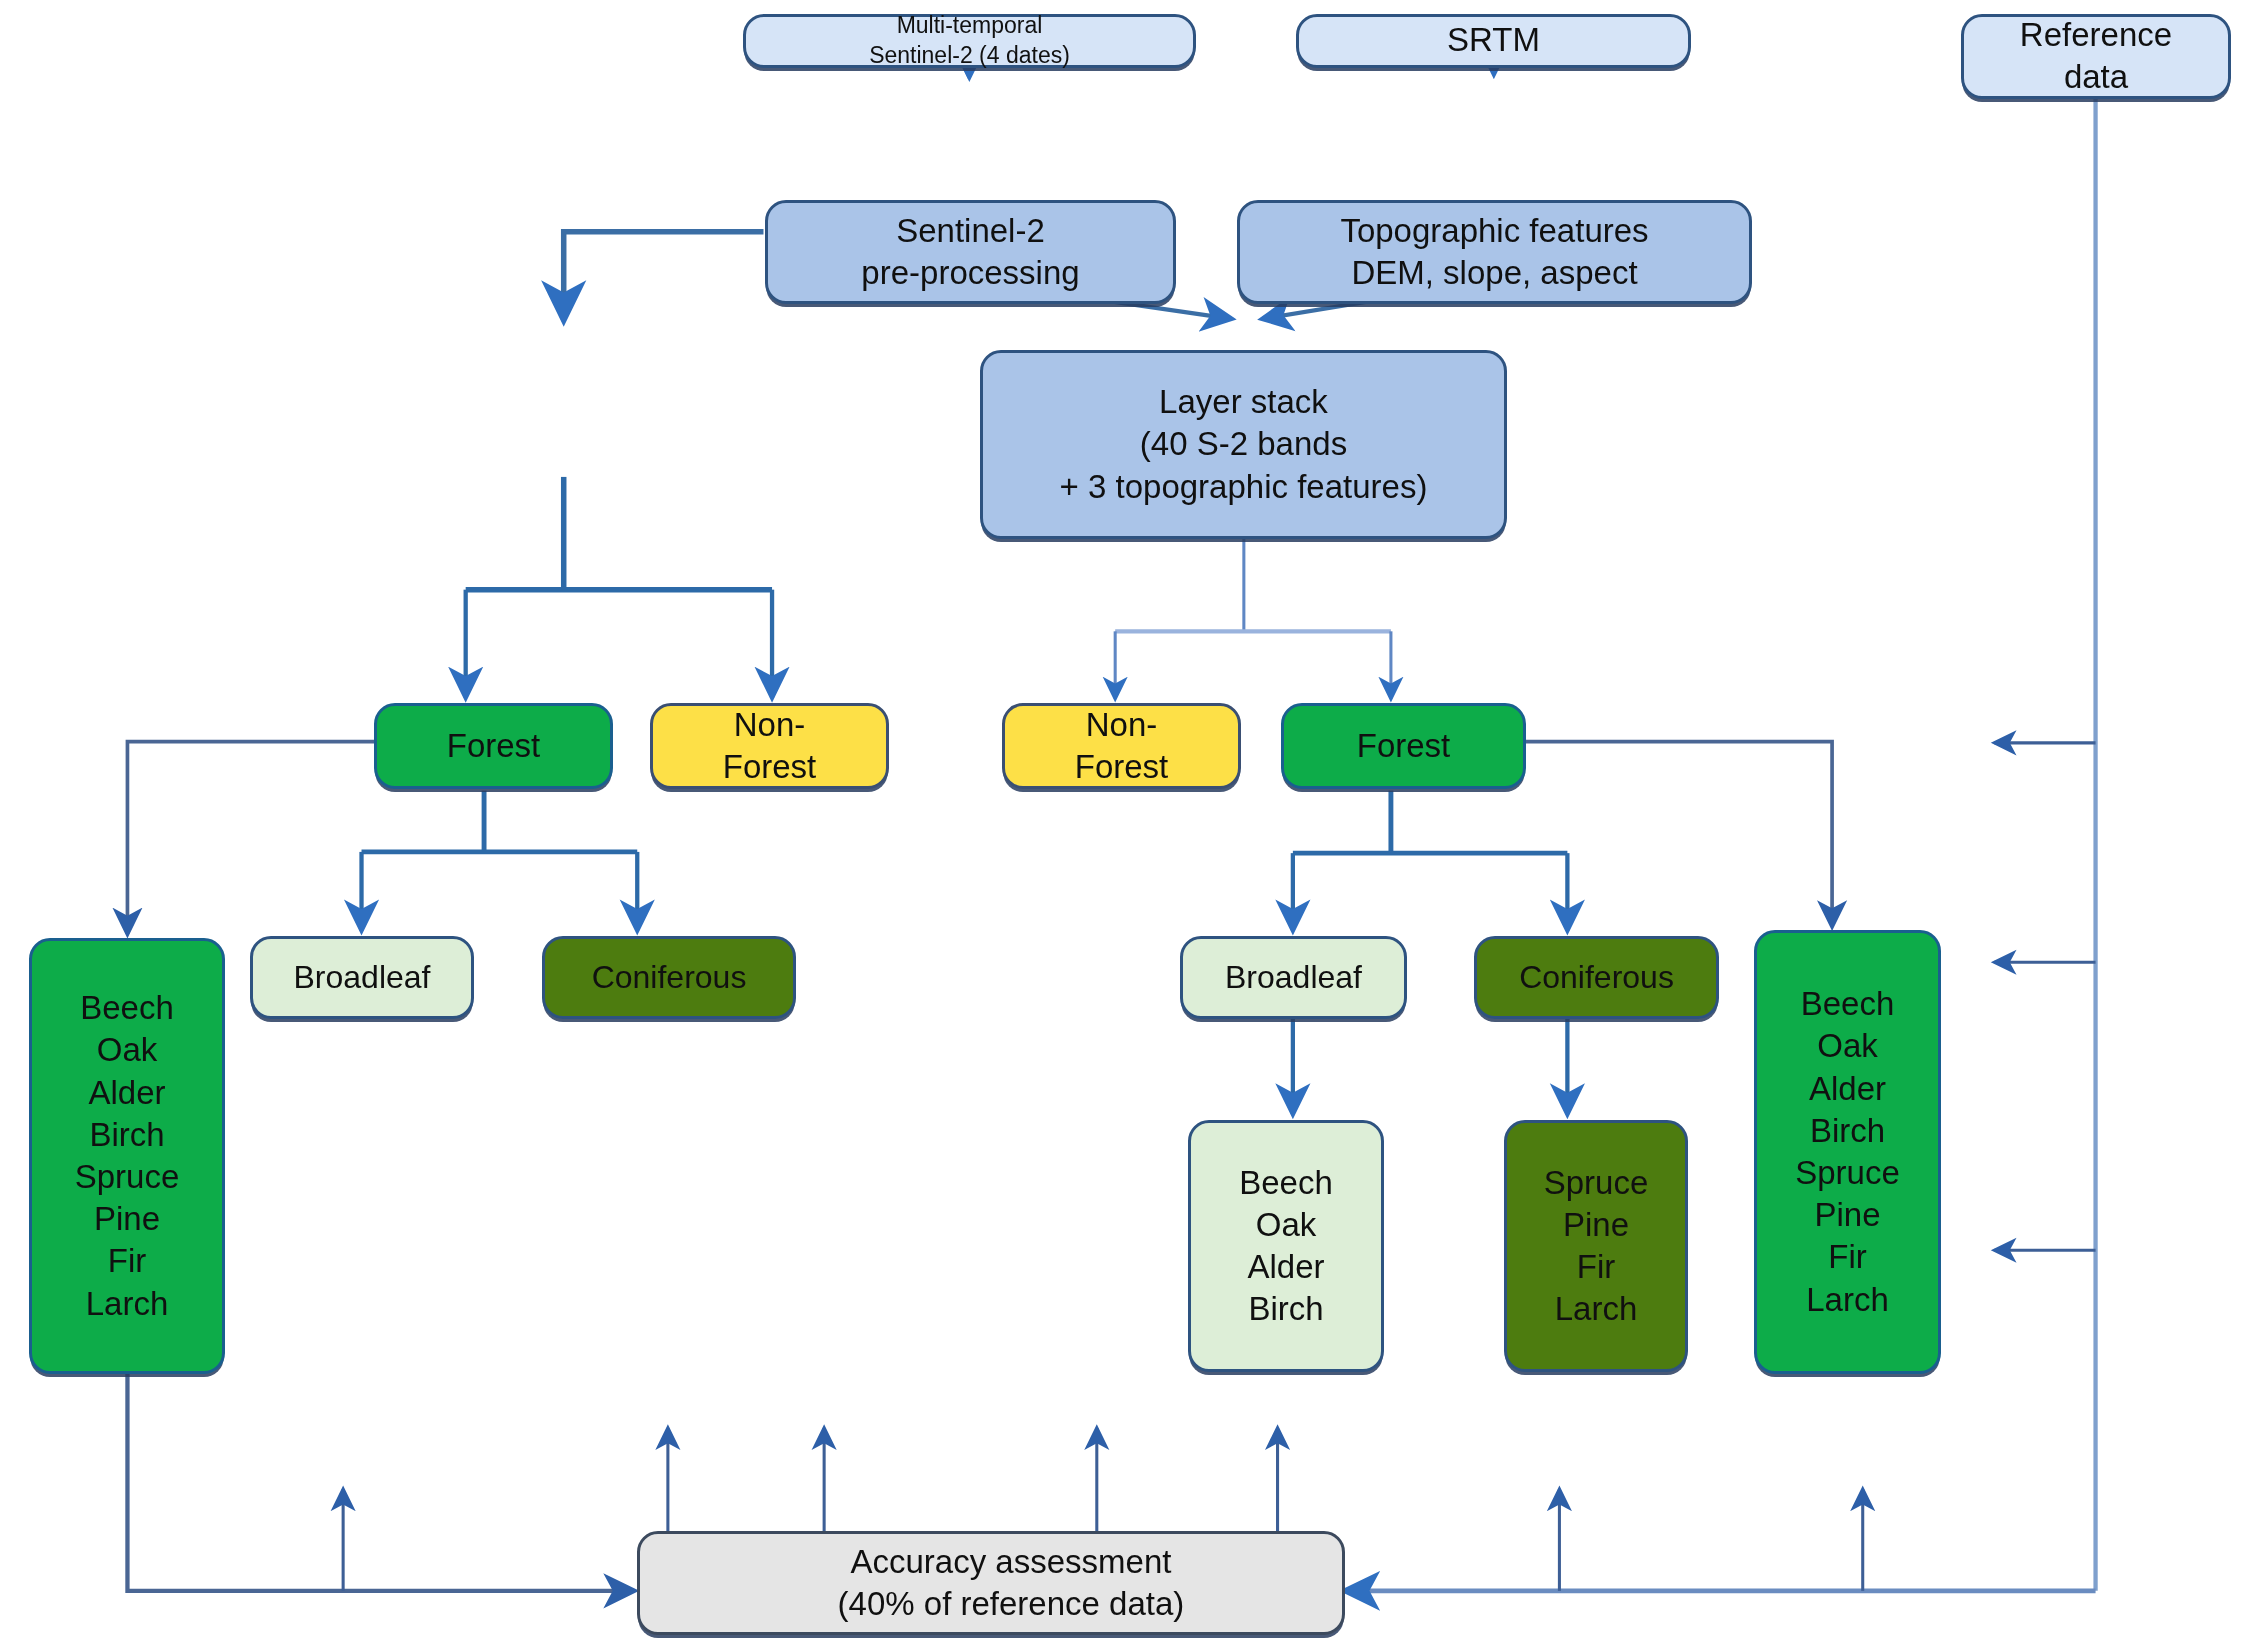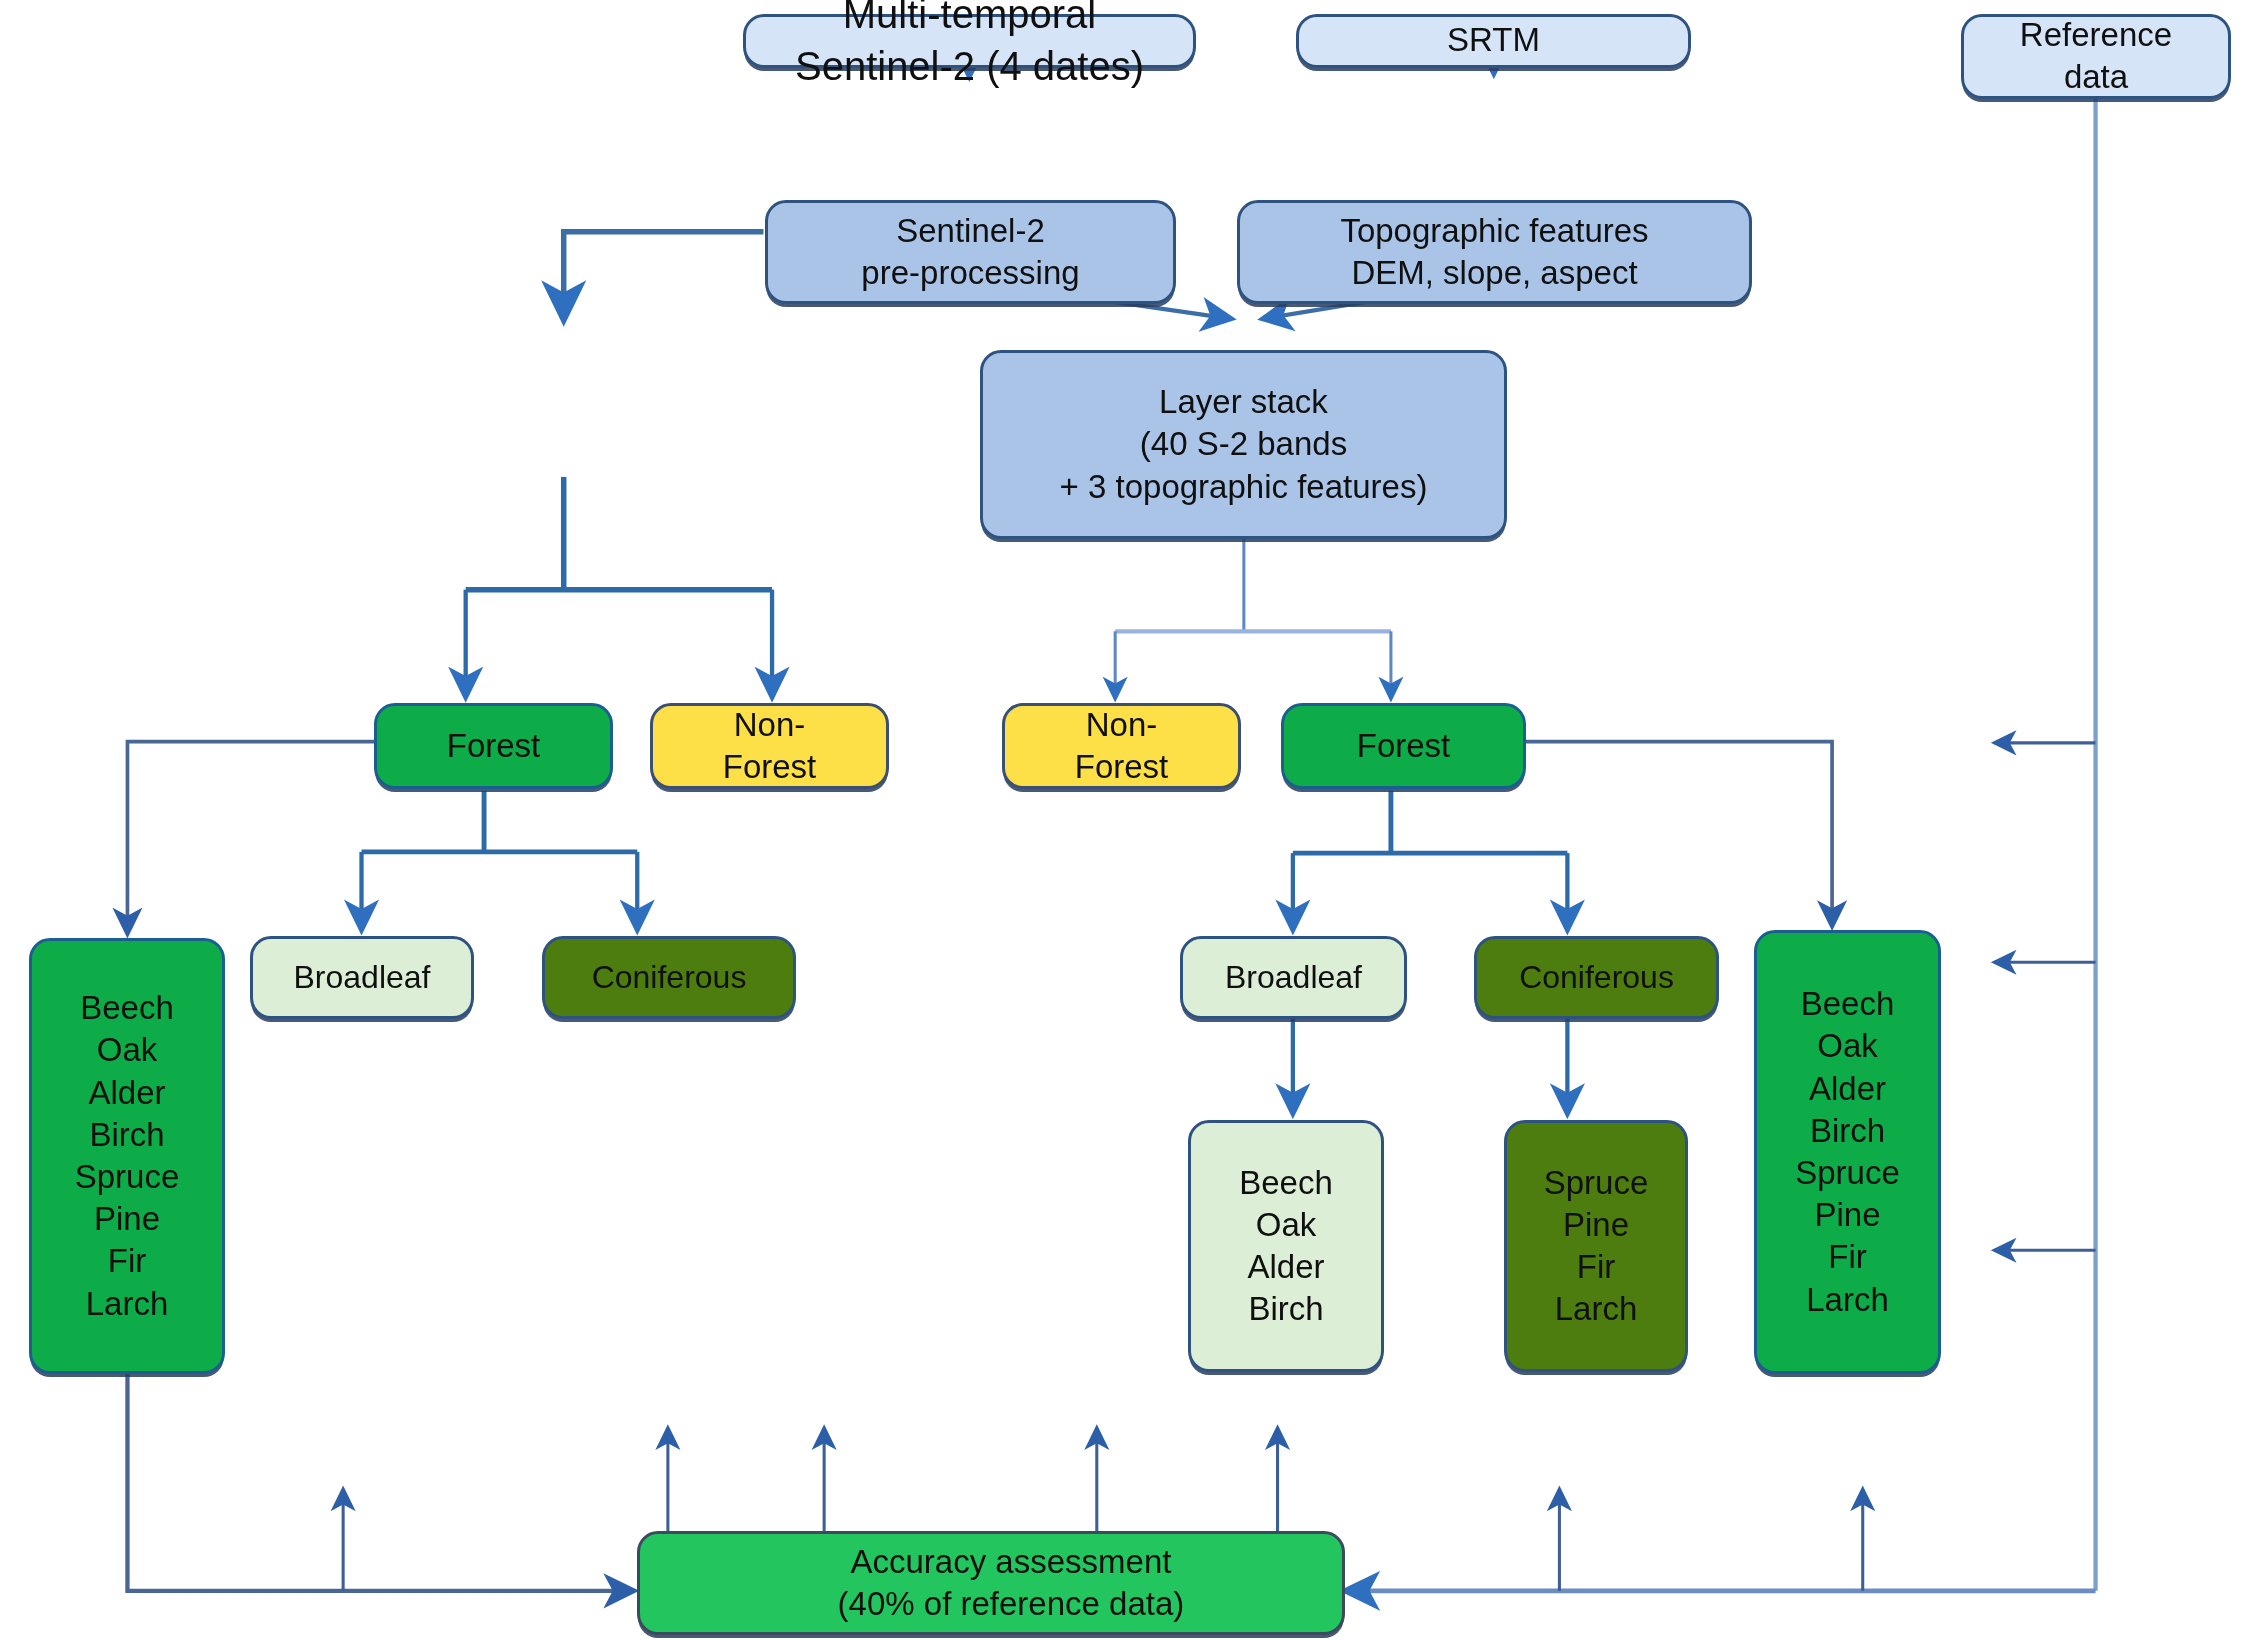--- a/index.html
+++ b/index.html
@@ -27,21 +27,21 @@
     white-space:pre-line;
     padding:3.7px 6.1px;
     box-shadow:0 4.3px 0 -1.2px rgba(40,60,95,.85);
   }
   .n-light   { background:#d6e4f7; }
   .n-mid     { background:#aac4e8;margin-top:24px; }
   .n-forest  { background:#0dac49; border-color:#1a5f8f; }
   .n-nonfor  { background:#fde047; border-color:#3a4f73; }
   .n-broad   { background:#ddeed7; }
   .n-conif   { background:#4d7c0f;margin-left:28px; }
-  .n-accu    { background:#22c55e; border-color:#3c4a5e;padding-left:46px; }
+  .n-accu    { background:#e5e5e5; border-color:#3c4a5e;padding-left:46px; }
 
   .stack{flex-direction:column;}
   .stack span{display:block;}
 </style>
 </head>
 <body>
 
 <div id="stage">
 
   <svg id="wires" viewBox="0 0 3690 2684">
@@ -109,21 +109,21 @@
 
     <path d="M560,2596 L560,2430" stroke="#3d5f96" stroke-width="5" fill="none" marker-end="url(#ahd)"></path>
     <path d="M1090,2500 L1090,2330" stroke="#3d5f96" stroke-width="5" fill="none" marker-end="url(#ahd)"></path>
     <path d="M1345,2500 L1345,2330" stroke="#3d5f96" stroke-width="5" fill="none" marker-end="url(#ahd)"></path>
     <path d="M1790,2500 L1790,2330" stroke="#3d5f96" stroke-width="5" fill="none" marker-end="url(#ahd)"></path>
     <path d="M2085,2500 L2085,2330" stroke="#3d5f96" stroke-width="5" fill="none" marker-end="url(#ahd)"></path>
     <path d="M2545,2596 L2545,2430" stroke="#3d5f96" stroke-width="5" fill="none" marker-end="url(#ahd)"></path>
     <path d="M3040,2596 L3040,2430" stroke="#3d5f96" stroke-width="5" fill="none" marker-end="url(#ahd)"></path>
   </svg>
 
-  <div class="node n-light" style="left:743px;top:13.5px;width:453px;height:54px;font-size:40px;">Multi-temporal
+  <div class="node n-light" style="left:743px;top:13.5px;width:453px;height:54px;font-size:23px;">Multi-temporal
 Sentinel-2 (4 dates)</div>
 
   <div class="node n-light" style="left:1961px;top:13.5px;width:270px;height:85px;font-size:33px;">Reference
 data</div>
 
   <div class="node n-light" style="left:1296px;top:13.5px;width:395px;height:54px;font-size:33px;">SRTM</div>
 
   <div class="node n-mid" style="left:765px;top:176px;width:411px;height:104px;font-size:33px;">Sentinel-2
 pre-processing</div>
 

